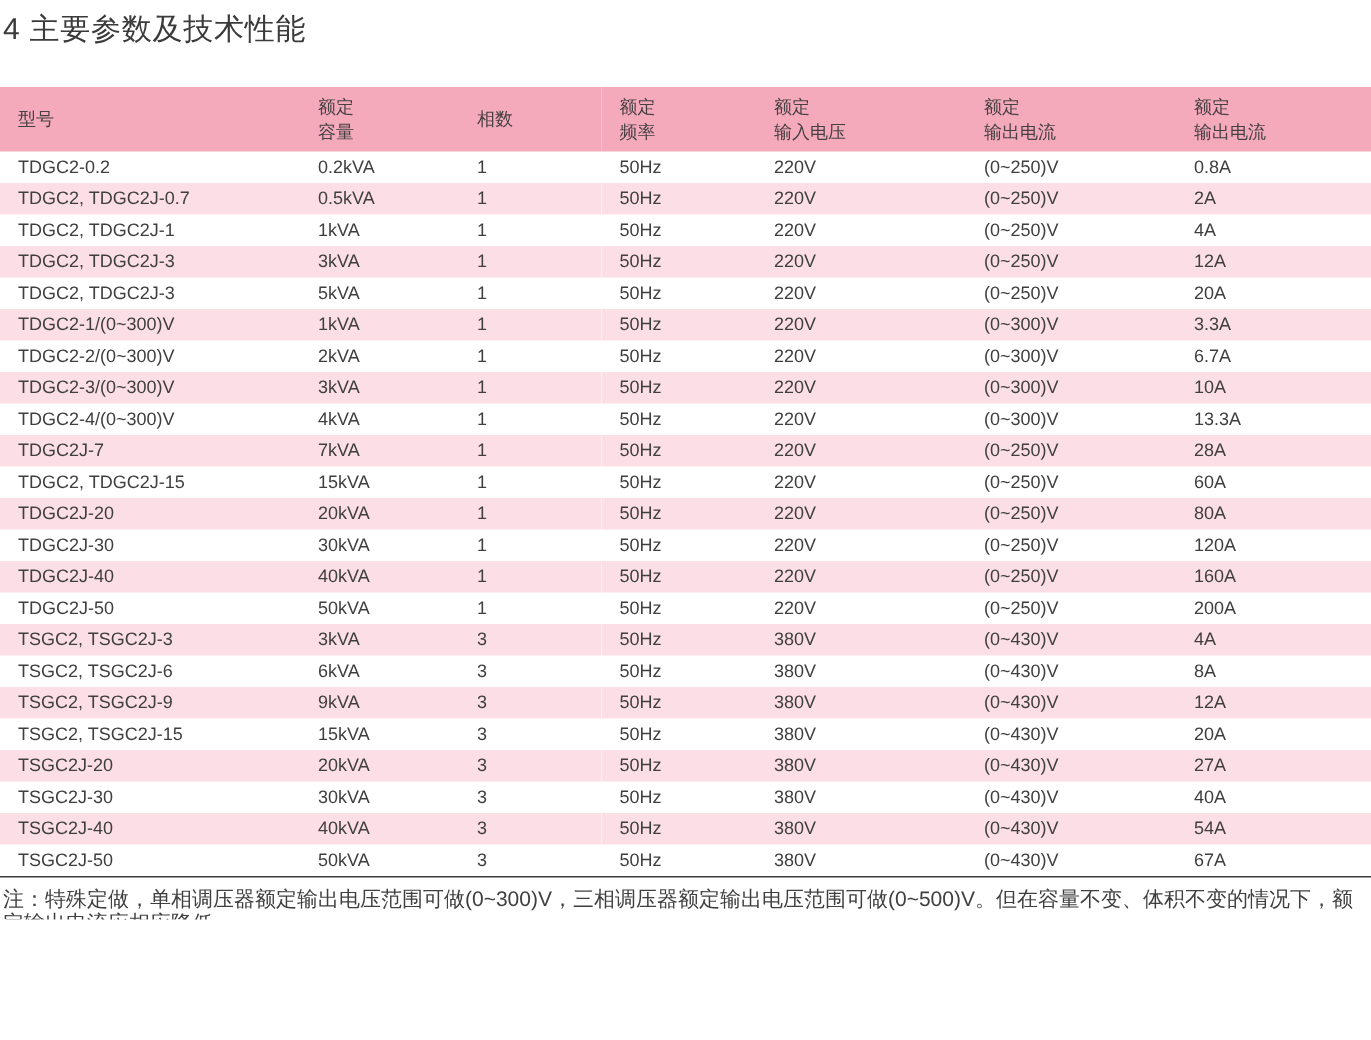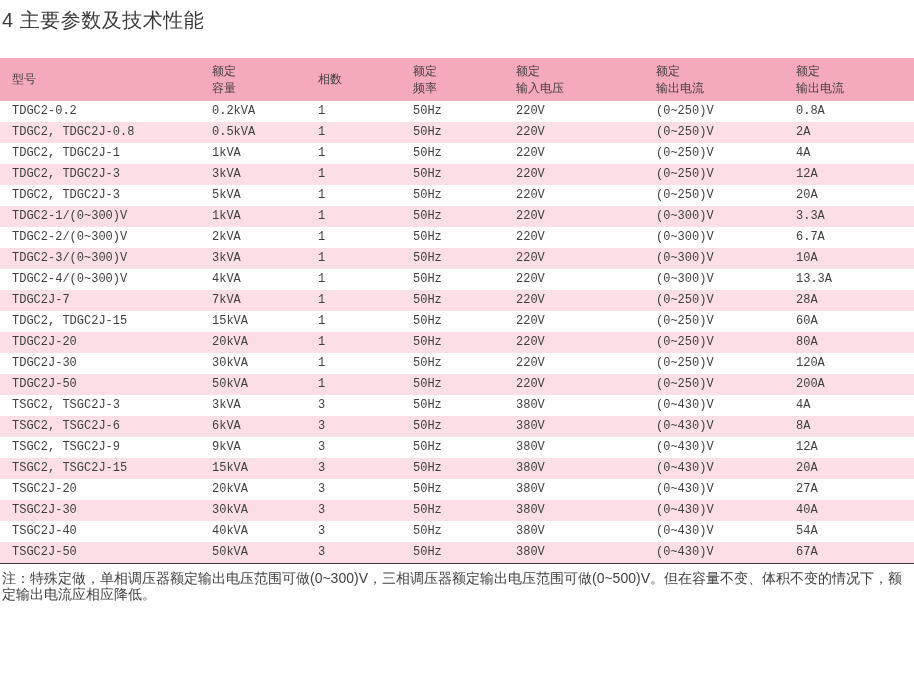--- a/index.html
+++ b/index.html
@@ -48,21 +48,21 @@
     line-height: 17px;
   }
   tbody td {
     height: 21px;
     line-height: 21px;
     padding: 0 0 0 12px;
     white-space: nowrap;
     overflow: hidden;
     font-size: 12px;
   }
-  tbody tr { background: var(--row-bg, #ffffff); font-family: Liberation Mono, monospace; }
+  tbody tr { background: var(--row-bg, #ffffff); }
   tbody tr:nth-child(even) { background: var(--stripe-bg, #fcdfe6); }
 
   .note-wrap {
     border-top: 1px solid var(--rule-color, #3a3a3a);
     padding: 6px 0 0 2px;
   }
   .note-text {
     font-size: 14px;
     line-height: 16px;
     color: var(--text-color, #3f3f3f);
@@ -119,21 +119,21 @@
         <tr>
           <td>TDGC2-0.2</td>
           <td>0.2kVA</td>
           <td>1</td>
           <td>50Hz</td>
           <td>220V</td>
           <td>(0~250)V</td>
           <td>0.8A</td>
         </tr>
         <tr>
-          <td>TDGC2, TDGC2J-0.8</td>
+          <td>TDGC2, TDGC2J-0.7</td>
           <td>0.5kVA</td>
           <td>1</td>
           <td>50Hz</td>
           <td>220V</td>
           <td>(0~250)V</td>
           <td>2A</td>
         </tr>
         <tr>
           <td>TDGC2, TDGC2J-1</td>
           <td>1kVA</td>
@@ -225,20 +225,29 @@
           <td>80A</td>
         </tr>
         <tr>
           <td>TDGC2J-30</td>
           <td>30kVA</td>
           <td>1</td>
           <td>50Hz</td>
           <td>220V</td>
           <td>(0~250)V</td>
           <td>120A</td>
+        </tr>
+        <tr>
+          <td>TDGC2J-40</td>
+          <td>40kVA</td>
+          <td>1</td>
+          <td>50Hz</td>
+          <td>220V</td>
+          <td>(0~250)V</td>
+          <td>160A</td>
         </tr>
         <tr>
           <td>TDGC2J-50</td>
           <td>50kVA</td>
           <td>1</td>
           <td>50Hz</td>
           <td>220V</td>
           <td>(0~250)V</td>
           <td>200A</td>
         </tr>

